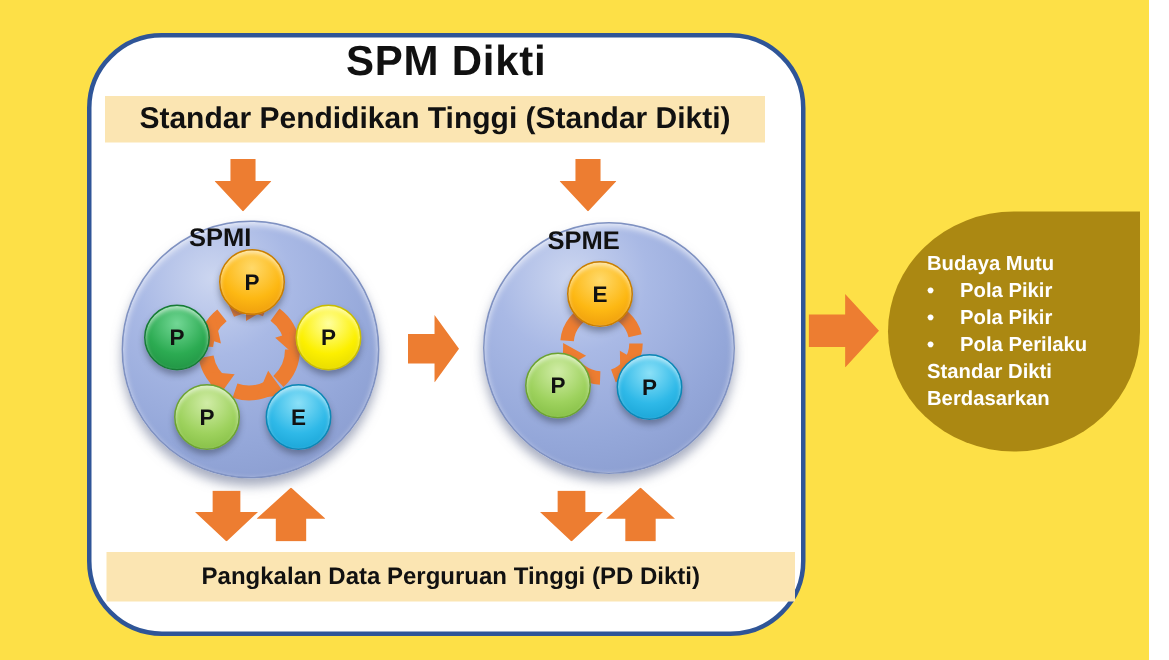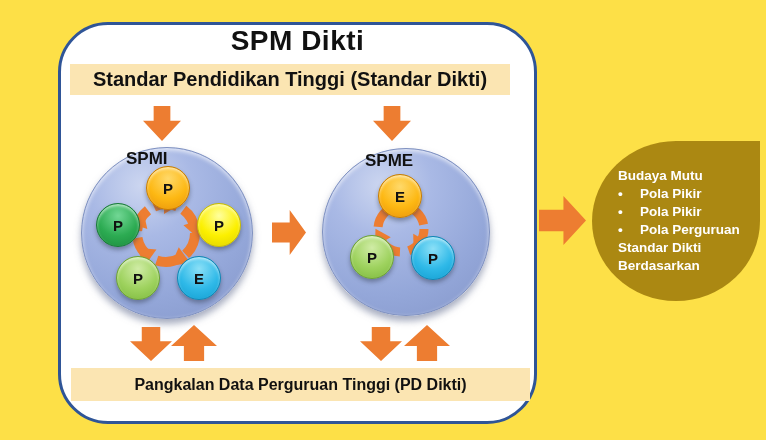--- a/index.html
+++ b/index.html
@@ -135,19 +135,19 @@
     <div class="blob-row">
       <span class="blob-bullet">•</span>
       <span>Pola Pikir</span>
     </div>
     <div class="blob-row">
       <span class="blob-bullet">•</span>
       <span>Pola Pikir</span>
     </div>
     <div class="blob-row">
       <span class="blob-bullet">•</span>
-      <span>Pola Perguruan</span>
+      <span>Pola Perilaku</span>
     </div>
     <div>Standar Dikti</div>
     <div>Berdasarkan</div>
   </div>
 
 </div>
 
 </body></html>

